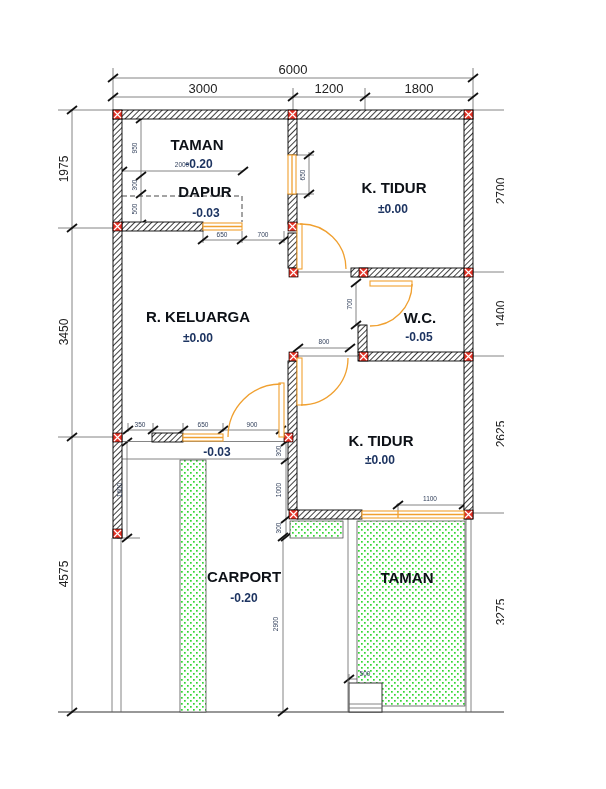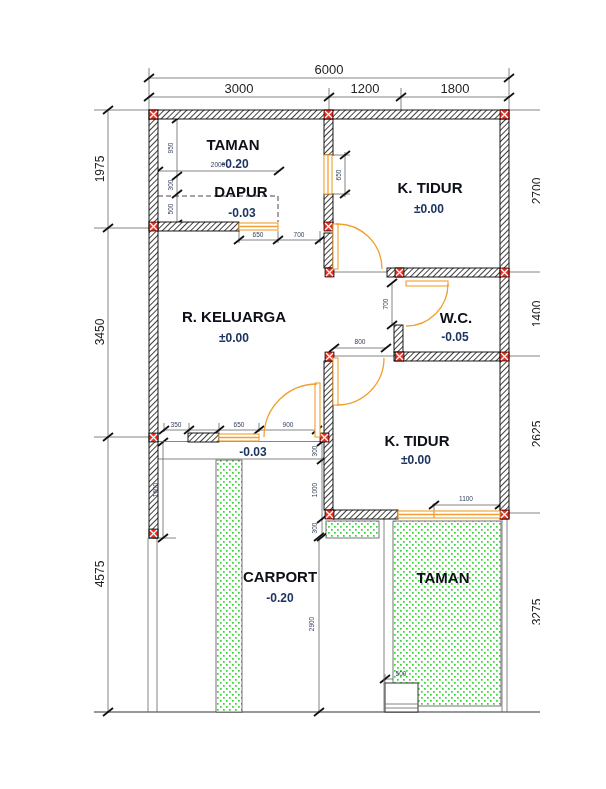--- a/index.html
+++ b/index.html
@@ -1,17 +1,17 @@
 <!DOCTYPE html>
 <html><head>
 <meta charset="utf-8">
 <style>
   html,body{margin:0;padding:0;background:#ffffff;}
   .stage{position:relative;width:504px;height:789px;background:#fff;overflow:hidden;
-         font-family:"Liberation Sans", sans-serif;padding-left:36px;}
+         font-family:"Liberation Sans", sans-serif;}
   svg text{font-family:"Liberation Sans", sans-serif;}
   .dimL{font-size:13px;fill:#222;text-anchor:middle;}
   .dimR{font-size:12px;fill:#222;text-anchor:middle;}
   .dimS{font-size:6.5px;fill:#33415c;text-anchor:middle;}
   .room{font-size:15px;font-weight:bold;fill:#0d1117;text-anchor:middle;}
   .lvl{font-size:12px;font-weight:bold;fill:#1d3461;text-anchor:middle;}
   .dimline{stroke:#777;stroke-width:0.9;fill:none;}
   .site{stroke:#333;stroke-width:1.1;fill:none;}
   .thin{stroke:#666;stroke-width:0.8;fill:none;}
   .wall{fill:url(#hatch);stroke:#000;stroke-width:0.9;}

